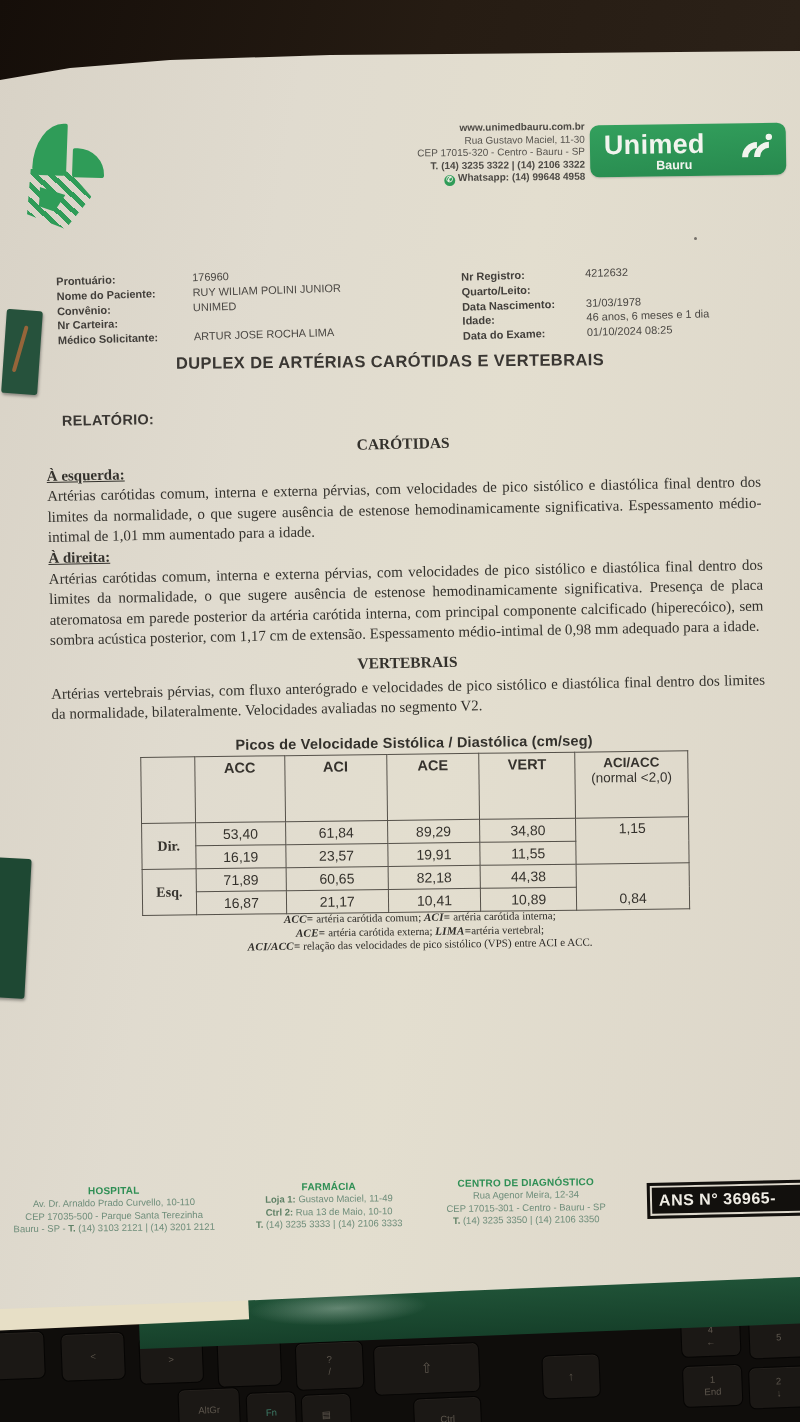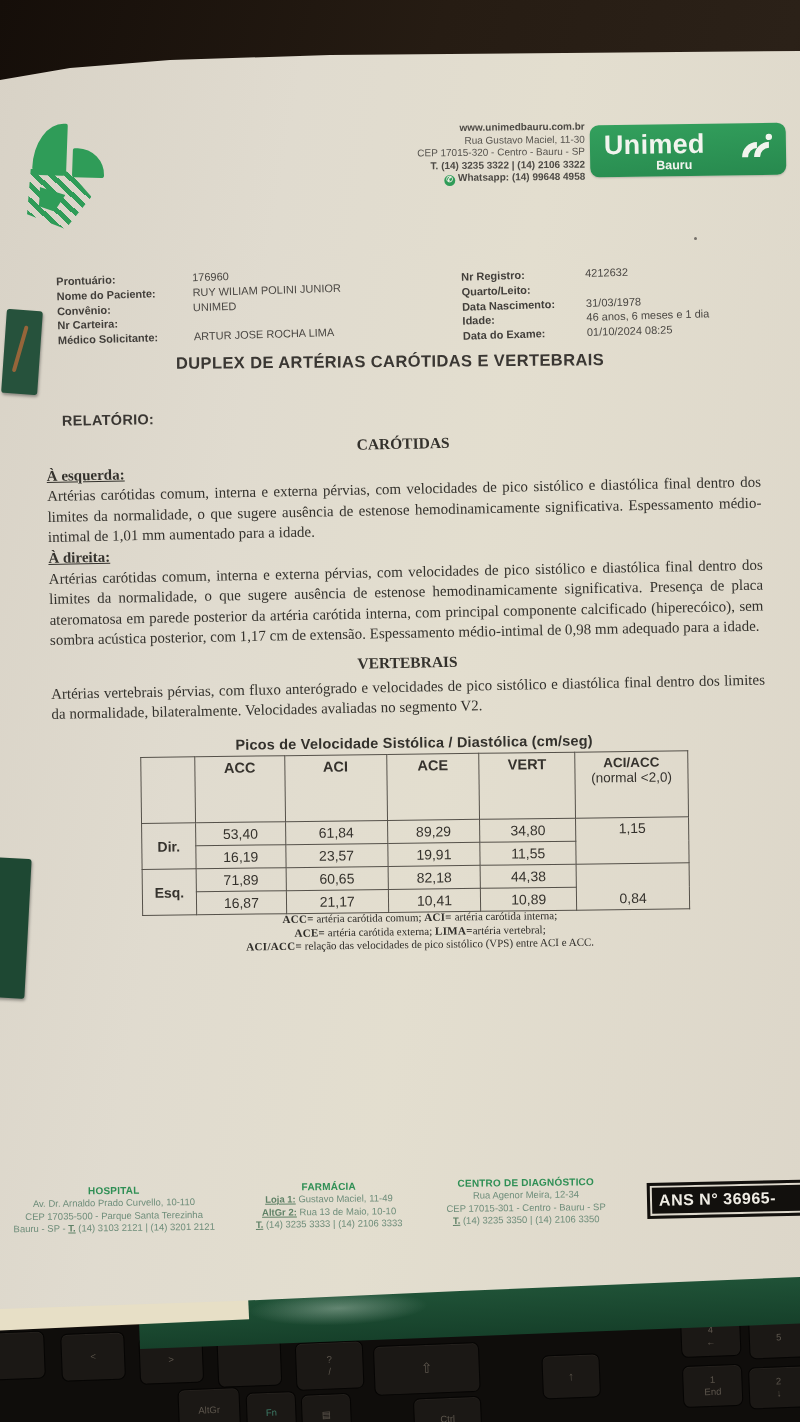--- a/index.html
+++ b/index.html
@@ -76,32 +76,32 @@
   .report-body .vert-head{text-align:center;font-weight:bold;font-size:15.5px;margin:9px 0 3px 0;}
   
   .tbl-wrap{position:absolute;left:140px;top:738px;width:548px;transform:rotate(-0.7deg);transform-origin:left top;}
   .tbl-title{text-align:center;font-size:14.5px;font-weight:bold;color:#33312c;margin-bottom:3px;letter-spacing:.2px;}
   table.vel{border-collapse:collapse;width:548px;color:#35322d;}
   table.vel td,table.vel th{border:1.6px solid #55514a;font-size:14px;text-align:center;padding:0 2px;}
   table.vel th{font-weight:bold;}
   table.vel .hrow th{height:62px;vertical-align:top;padding-top:3px;font-size:14.5px;}
   table.vel .hrow .rh{font-size:13.5px;line-height:15px;}
   table.vel .drow td{height:22px;}
-  table.vel .rowlab{font-weight:bold;font-size:14px;}
+  table.vel .rowlab{font-weight:bold;font-size:14px;font-family:Liberation Serif, serif;}
   table.vel .ratio-top{vertical-align:top;padding-top:2px;}
   table.vel .ratio-bot{vertical-align:bottom;padding-bottom:3px;}
   .footnotes{position:absolute;left:140px;top:911px;width:560px;text-align:center;
       font-family:"Liberation Serif",serif;font-size:11px;line-height:13.6px;color:#2f2d29;
       transform:rotate(-0.8deg);}
-  .footnotes b{letter-spacing:.3px;}
+  .footnotes b{letter-spacing:.3px;font-style:italic;}
   
   .fcol{position:absolute;text-align:center;font-size:9.5px;line-height:12.4px;color:#6e8d7a;
         transform:rotate(-0.7deg);}
   .fcol .fh{font-size:10px;font-weight:bold;color:#2f8f55;letter-spacing:.2px;}
-  .fcol b{color:#5f8166;text-decoration:underline;}
+  .fcol b{color:#5f8166;}
   .fc1{left:6px;top:1185px;width:216px;}
   .fc2{left:236px;top:1181px;width:186px;}
   .fc3{left:426px;top:1177px;width:200px;}
   .ans{position:absolute;left:650px;top:1184px;width:170px;height:26px;background:#12100d;
        border:2px solid #ddd8cc;outline:3px solid #12100d;transform:rotate(-1.2deg);
        color:#efece4;font-weight:bold;font-size:16px;line-height:26px;padding-left:7px;
        letter-spacing:.5px;white-space:nowrap;}
 </style>
 </head>
 <body>
@@ -291,21 +291,21 @@
 
   <div class="fcol fc1">
     <div class="fh">HOSPITAL</div>
     <div>Av. Dr. Arnaldo Prado Curvello, 10-110</div>
     <div>CEP 17035-500 - Parque Santa Terezinha</div>
     <div>Bauru - SP - <b>T.</b> (14) 3103 2121 | (14) 3201 2121</div>
   </div>
   <div class="fcol fc2">
     <div class="fh">FARMÁCIA</div>
     <div><b>Loja 1:</b> Gustavo Maciel, 11-49</div>
-    <div><b>AltGr 2:</b> Rua 13 de Maio, 10-10</div>
+    <div><b>Ctrl 2:</b> Rua 13 de Maio, 10-10</div>
     <div><b>T.</b> (14) 3235 3333 | (14) 2106 3333</div>
   </div>
   <div class="fcol fc3">
     <div class="fh">CENTRO DE DIAGNÓSTICO</div>
     <div>Rua Agenor Meira, 12-34</div>
     <div>CEP 17015-301 - Centro - Bauru - SP</div>
     <div><b>T.</b> (14) 3235 3350 | (14) 2106 3350</div>
   </div>
   <div class="ans">ANS N° 36965-</div>
 

